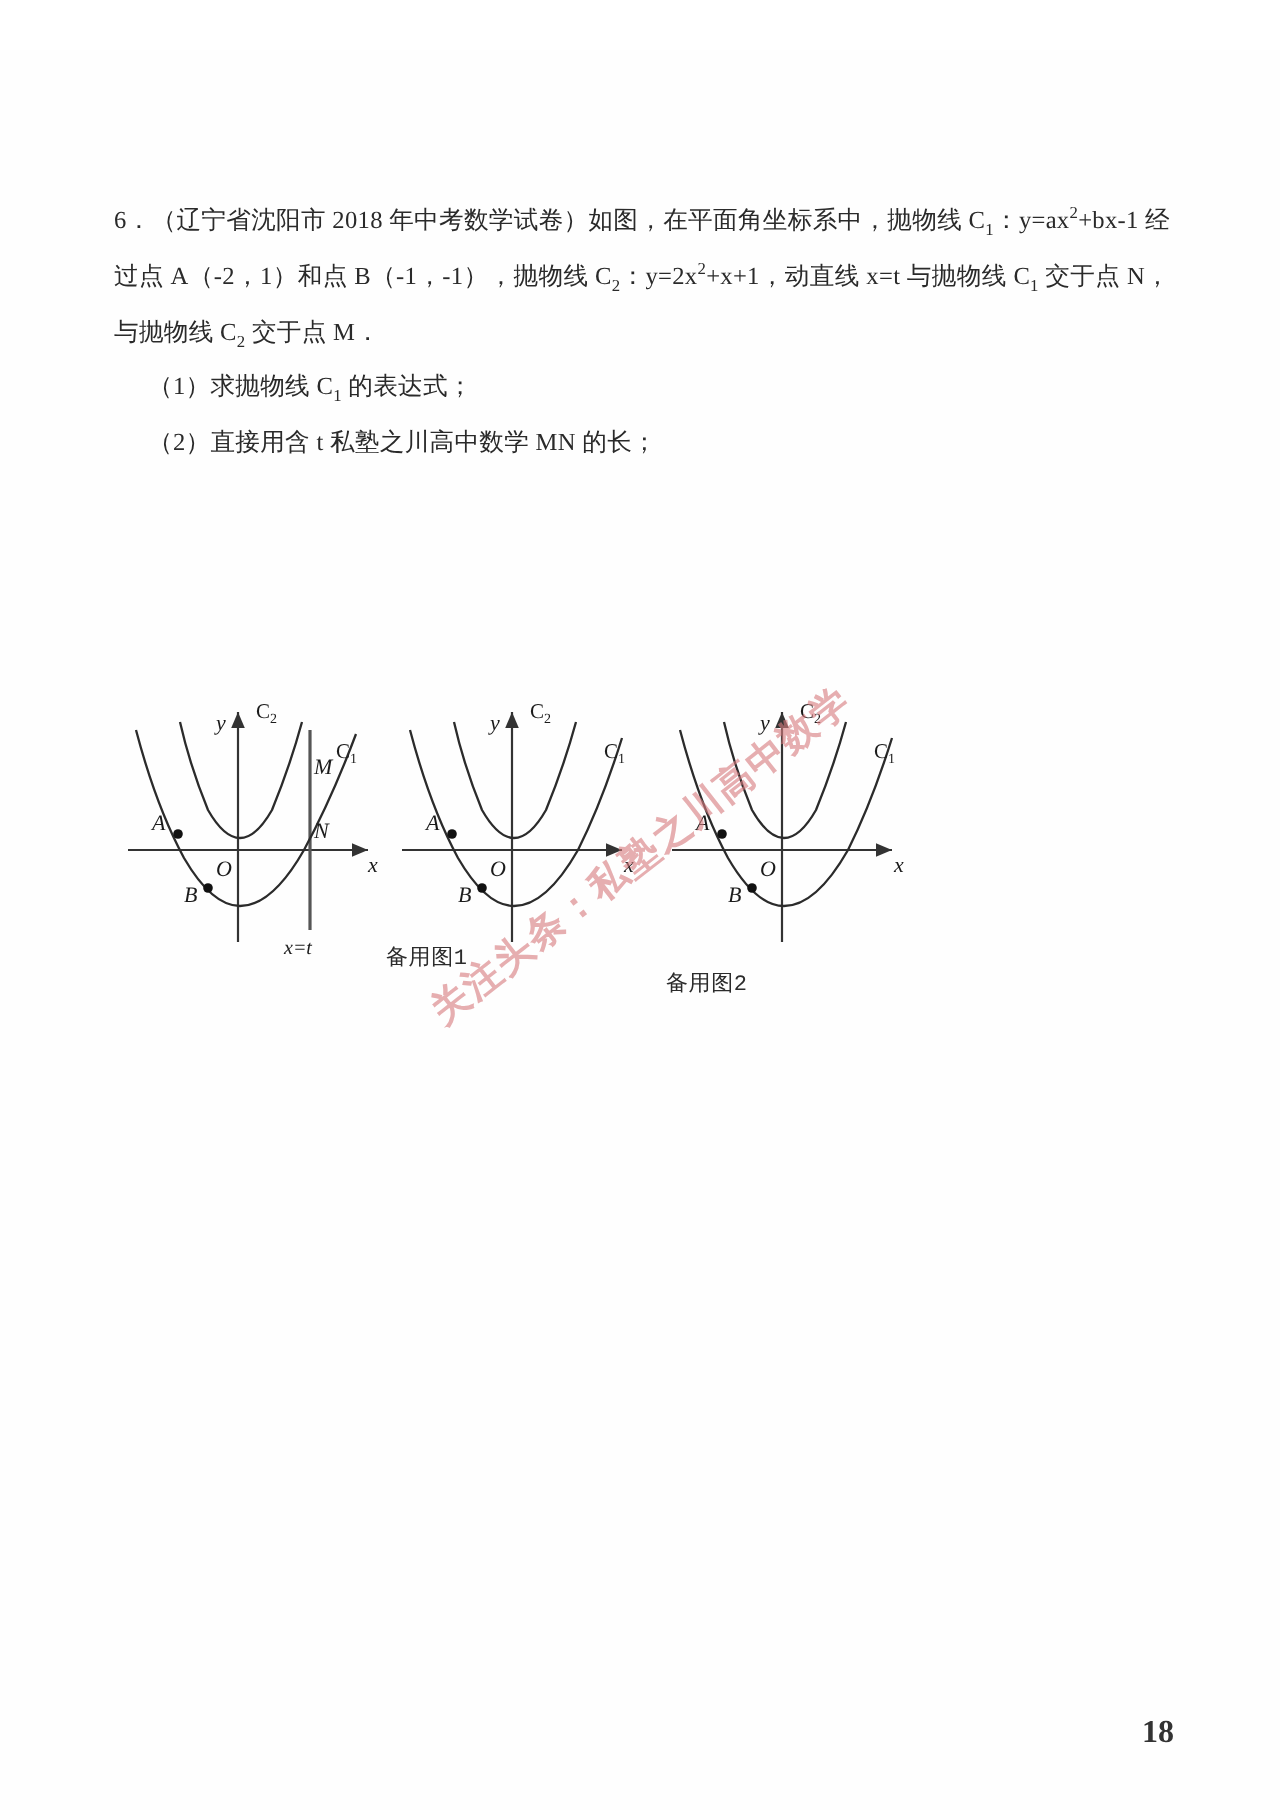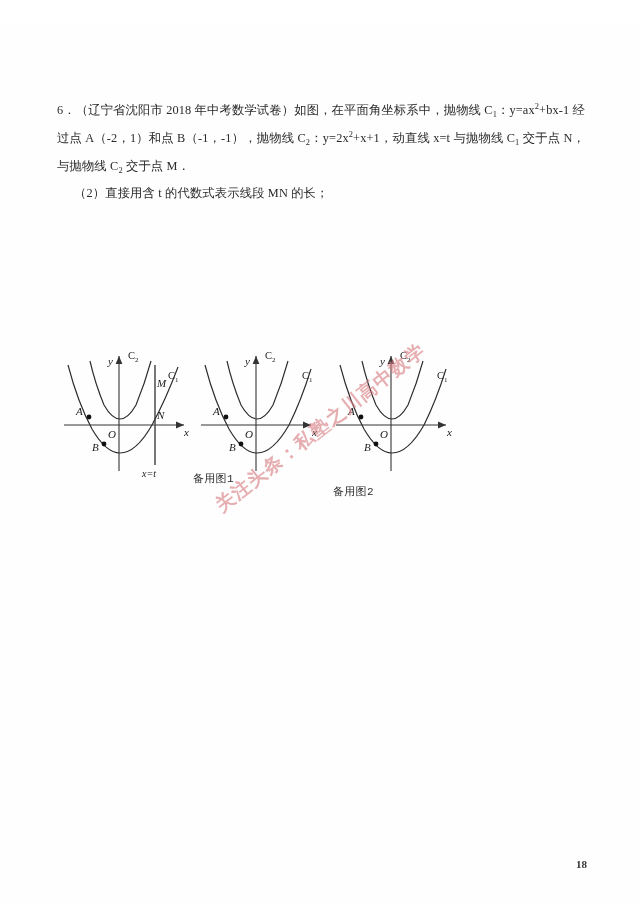--- a/index.html
+++ b/index.html
@@ -92,36 +92,37 @@
     letter-spacing: 1px;
     color: rgba(214, 124, 128, 0.62);
     white-space: nowrap;
   }
   
   .pageno {
     position: absolute;
     right: 53px;
     top: 833px;
     font-family: "Liberation Serif", serif;
-    font-size: 11px;
+    font-size: 16px;
     font-weight: bold;
     color: #333;
   }
 </style>
 </head>
 <body>
 
 <div class="page">
 
   <div class="problem">
 
     <div class="ptext"><span>6．（辽宁省沈阳市 2018 年中考数学试卷）如图，在平面角坐标系中，抛物线 C</span><sub>1</sub><span>：y=ax</span><sup>2</sup><span>+bx‐1 经过点 A（‐2，1）和点 B（‐1，‐1），抛物线 C</span><sub>2</sub><span>：y=2x</span><sup>2</sup><span>+x+1，动直线 x=t 与抛物线 C</span><sub>1</sub><span> 交于点 N，与抛物线 C</span><sub>2</sub><span> 交于点 M．</span></div>
 
-
-    <div class="ptext sub"><span>（2）</span><span>直接用含 t 的代数式表示线段 MN 的长；</span></div>
+    <div class="ptext sub"><span>（1）</span><span>求抛物线 C</span><sub>1</sub><span> 的表达式；</span></div>
+
+    <div class="ptext sub"><span>（2）</span><span>直接用含 t 私塾之川高中数学 MN 的长；</span></div>
 
 
 
   </div>
 
   <div class="figures">
 
     <svg class="fig fig-1" width="135" height="140" viewBox="0 0 135 140">
 
       <g>

